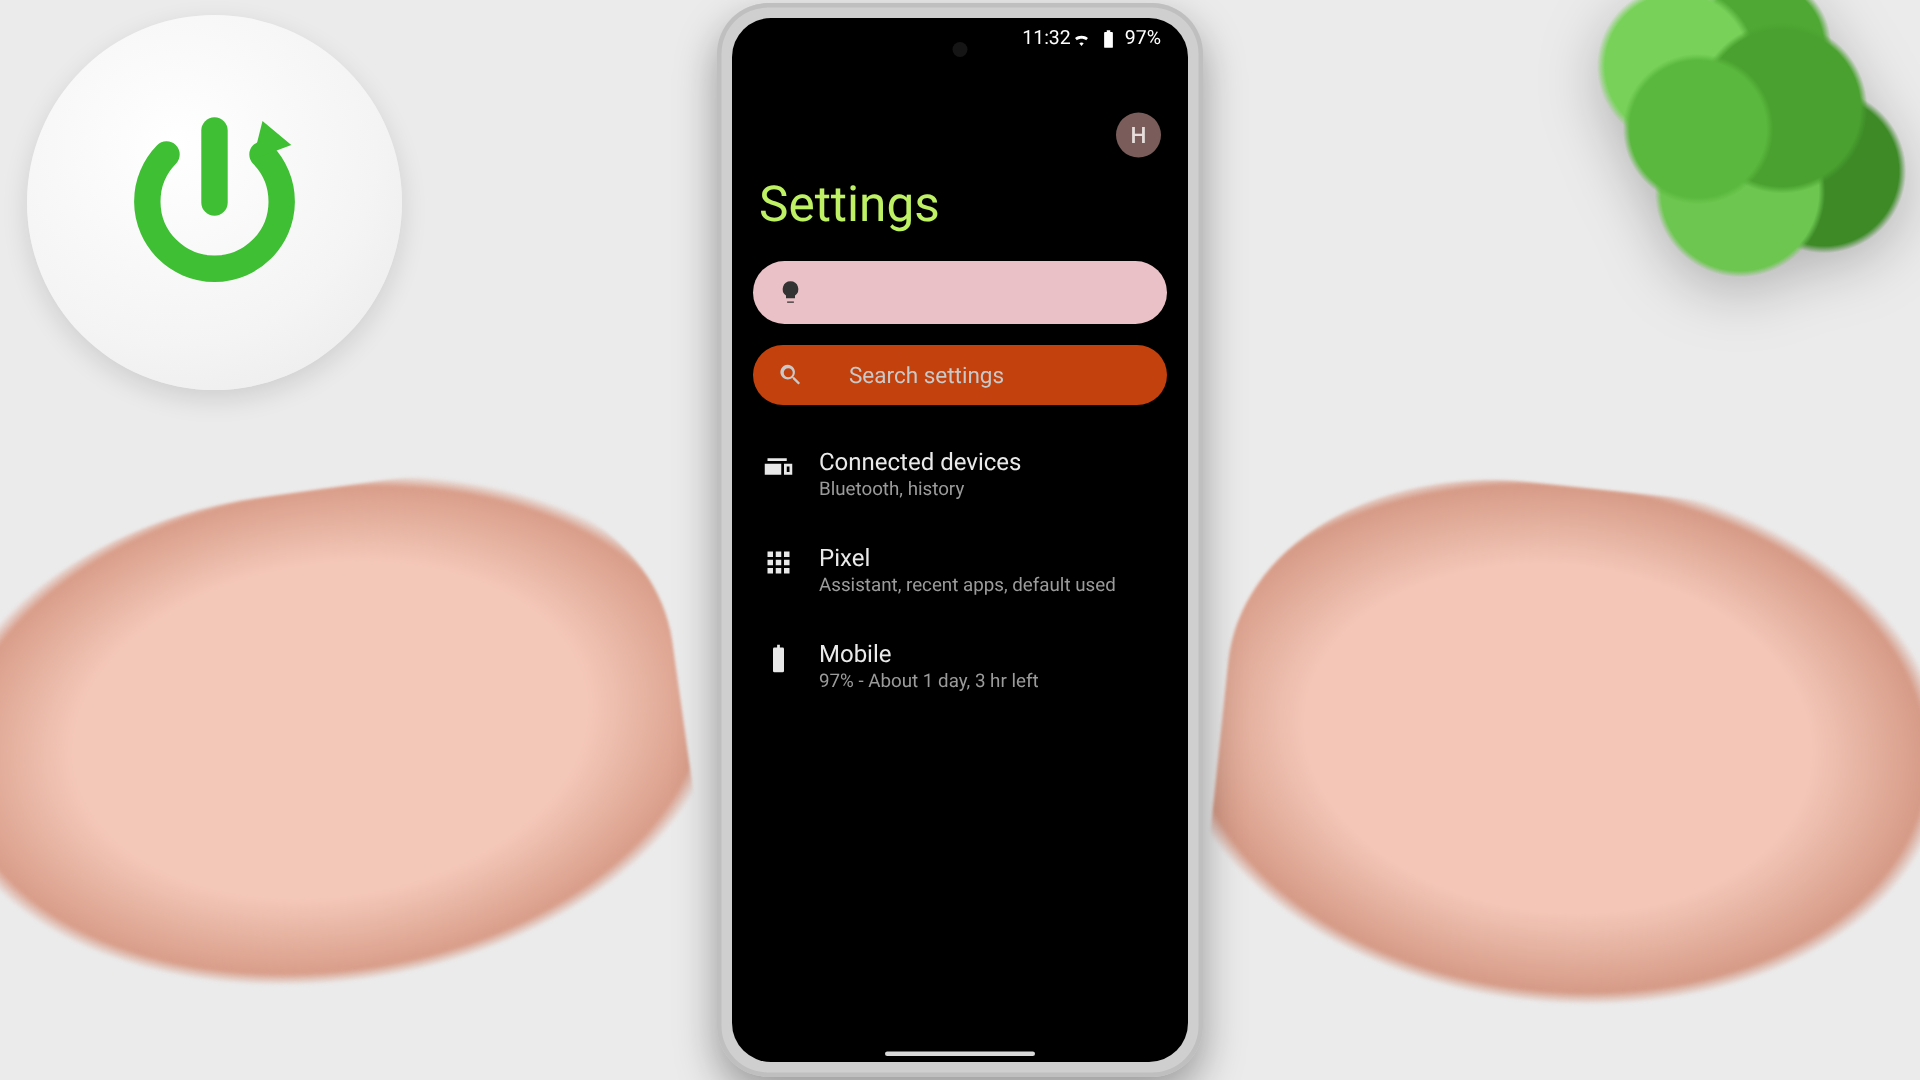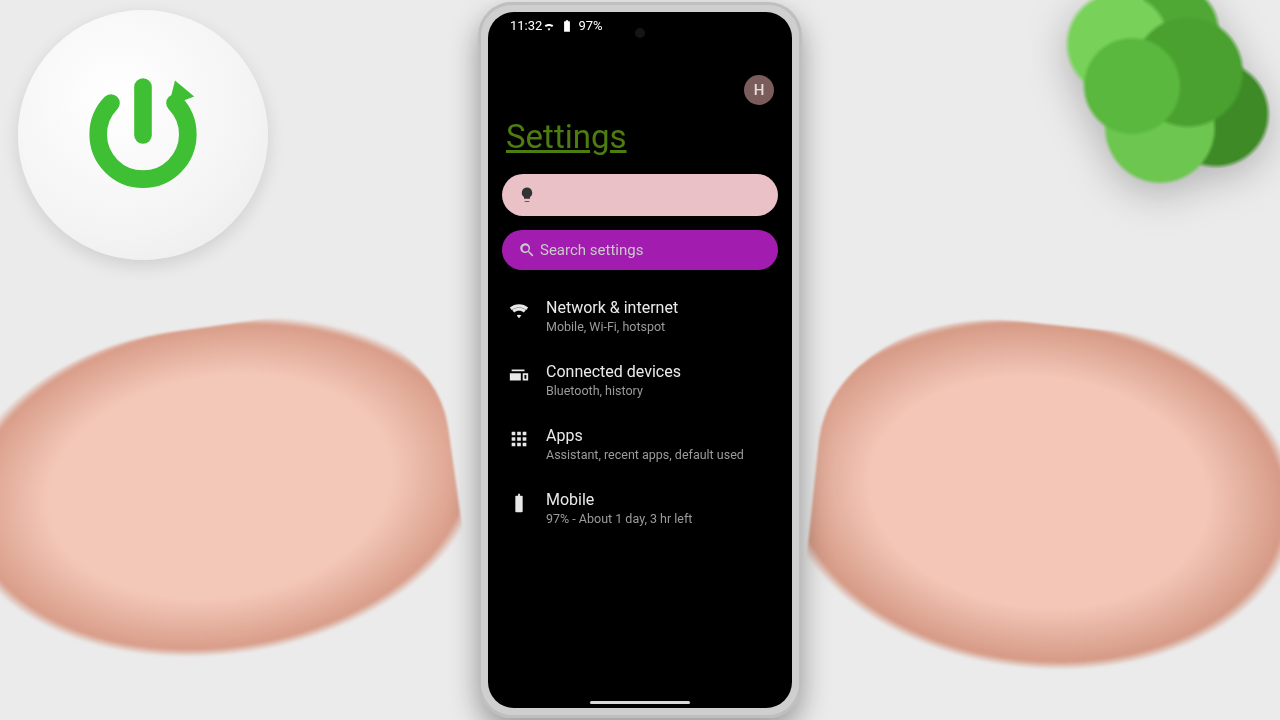--- a/index.html
+++ b/index.html
@@ -65,21 +65,21 @@
   .screen {
     position: absolute;
     left: 10px; right: 10px; top: 10px; bottom: 10px;
     background: #000;
     border-radius: 26px;
     overflow: hidden;
     color: #e8e8e8;
   }
   
   .statusbar {
-    display: flex; align-items: center; justify-content: flex-start;
+    display: flex; align-items: center; justify-content: flex-end;
     padding: 6px 18px 2px 22px;
     font-size: 13px;
     color: #fff;
   }
   .status-right { display: flex; align-items: center; gap: 4px; }
   .status-right svg { width: 14px; height: 14px; }
   .camera-hole {
     position: absolute;
     left: 50%; top: 16px;
     width: 10px; height: 10px;
@@ -97,43 +97,42 @@
     width: 30px; height: 30px;
     border-radius: 50%;
     background: #7a5d5a;
     color: #e7dedc;
     display: flex; align-items: center; justify-content: center;
     font-size: 15px; font-weight: 500;
   }
   .title {
     padding: 12px 18px 18px 18px;
     font-size: 33px;
-    color: #4d7c0f;
+    color: #bef264;
     font-weight: 400;
-    text-decoration: underline;
   }
   
   .promo {
     margin: 0 14px 14px 14px;
     background: #e9c1c7;
     color: #2a2a2a;
     border-radius: 22px;
     padding: 12px 16px;
     display: flex; align-items: center; gap: 14px;
   }
   .promo .picon { width: 18px; height: 18px; flex: 0 0 18px; color: #333; }
   .promo .ptxt .pt1 { font-size: 15px; color: #252525; }
   .promo .ptxt .pt2 { font-size: 12px; color: #4a4a4a; margin-top: 2px; }
   
   .search {
     margin: 0 14px 10px 14px;
-    background: #a21caf;
+    background: #c2410c;
     border-radius: 22px;
     padding: 11px 16px;
-    display: flex; align-items: center; gap: 4px;
+    display: flex; align-items: center; gap: 30px;
     color: #c9c9c9;
     font-size: 15px;
   }
   .search svg { width: 18px; height: 18px; }
   
   .list { padding: 4px 4px 0 4px; }
   .item {
     display: flex; align-items: flex-start; gap: 16px;
     padding: 14px 16px;
   }
@@ -200,52 +199,41 @@
 
     <div class="search">
       <svg viewBox="0 0 24 24">
           <path fill="currentColor" d="M15.5 14h-.8l-.3-.3a6.5 6.5 0 1 0-.7.7l.3.3v.8l5 5 1.5-1.5-5-5zM10 14a4 4 0 1 1 0-8 4 4 0 0 1 0 8z"></path>
         </svg>
       <span>Search settings</span>
     </div>
 
     <div class="list">
 
-      <div class="item">
-        <span class="icon">
-          <svg viewBox="0 0 24 24">
-              <path fill="currentColor" d="M12 20l-2.5-3.1C10.2 16.3 11 16 12 16s1.8.3 2.5.9L12 20zm-5.3-6.5l-2.1-2.6C6.6 9.3 9.2 8.4 12 8.4s5.4.9 7.4 2.5l-2.1 2.6C15.8 12.4 14 11.8 12 11.8s-3.8.6-5.3 1.7zM2 8.3C4.8 5.9 8.2 4.6 12 4.6s7.2 1.3 10 3.7l-2 2.5C17.7 9 15 8.1 12 8.1S6.3 9 4 10.8L2 8.3z"></path>
-            </svg>
-        </span>
-        <span class="txt">
-          <div class="t1">Network &amp; internet</div>
-          <div class="t2">Mobile, Wi-Fi, hotspot</div>
-        </span>
-      </div>
 
       <div class="item">
         <span class="icon">
           <svg viewBox="0 0 24 24">
               <path fill="currentColor" d="M4 6h14v2H4V6zm-2 4h12v8H2v-8zm14 0h6v8h-6v-8zm2 2v4h2v-4h-2z"></path>
             </svg>
         </span>
         <span class="txt">
           <div class="t1">Connected devices</div>
           <div class="t2">Bluetooth, history</div>
         </span>
       </div>
 
       <div class="item">
         <span class="icon">
           <svg viewBox="0 0 24 24">
               <path fill="currentColor" d="M4 4h4v4H4V4zm6 0h4v4h-4V4zm6 0h4v4h-4V4zM4 10h4v4H4v-4zm6 0h4v4h-4v-4zm6 0h4v4h-4v-4zM4 16h4v4H4v-4zm6 0h4v4h-4v-4zm6 0h4v4h-4v-4z"></path>
             </svg>
         </span>
         <span class="txt">
-          <div class="t1">Apps</div>
+          <div class="t1">Pixel</div>
           <div class="t2">Assistant, recent apps, default used</div>
         </span>
       </div>
 
 
       <div class="item">
         <span class="icon">
           <svg viewBox="0 0 24 24">
               <path fill="currentColor" d="M15 4h-2V2h-2v2H9a1 1 0 0 0-1 1v16a1 1 0 0 0 1 1h6a1 1 0 0 0 1-1V5a1 1 0 0 0-1-1z"></path>
             </svg>

